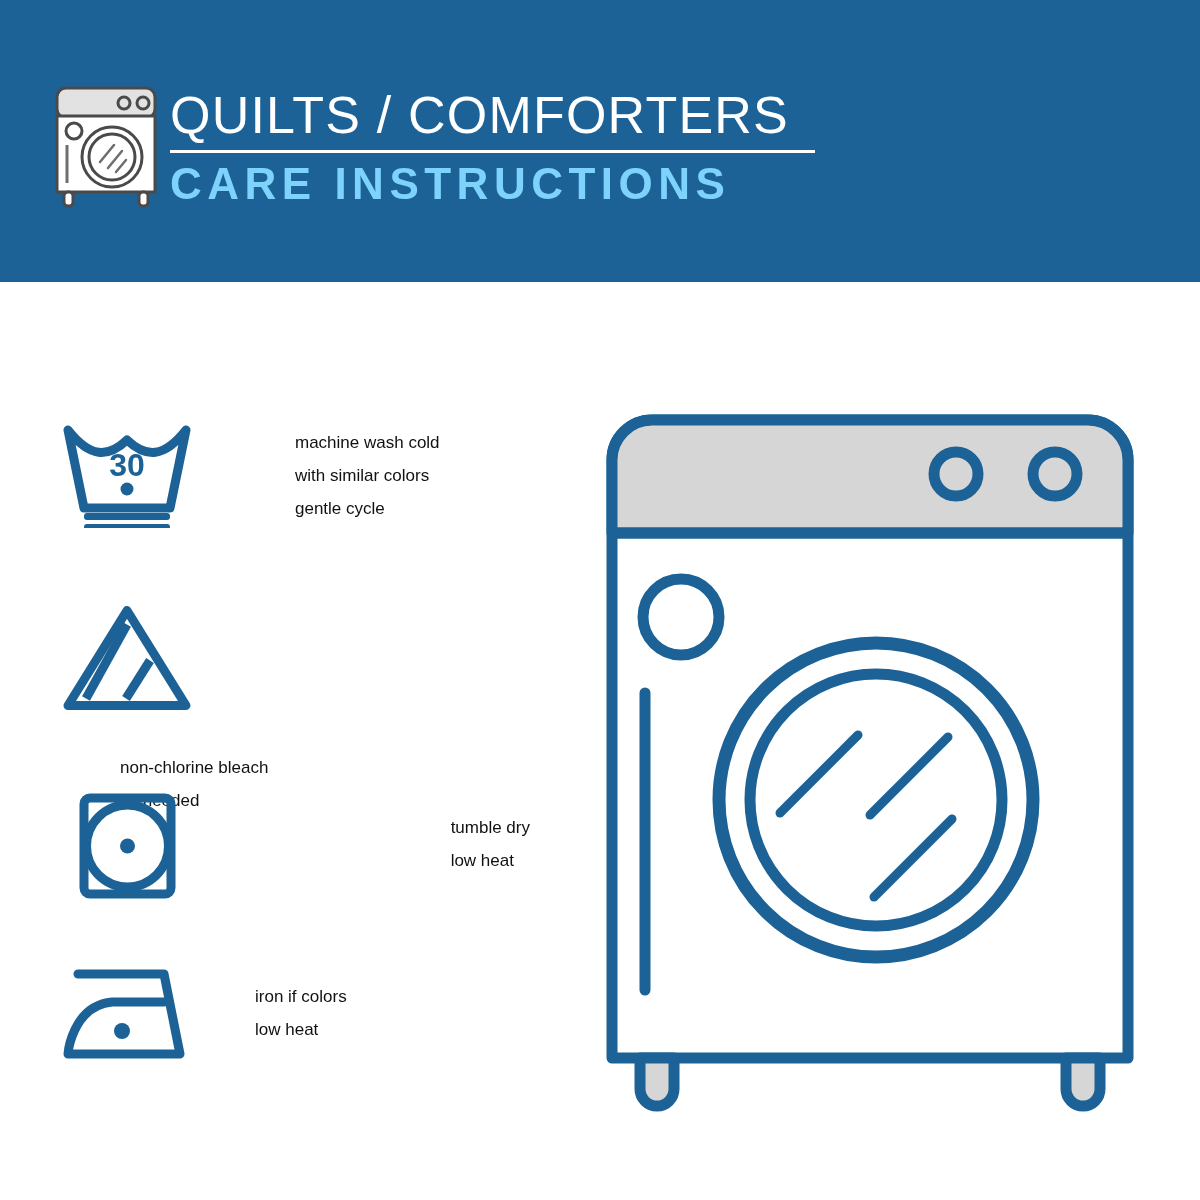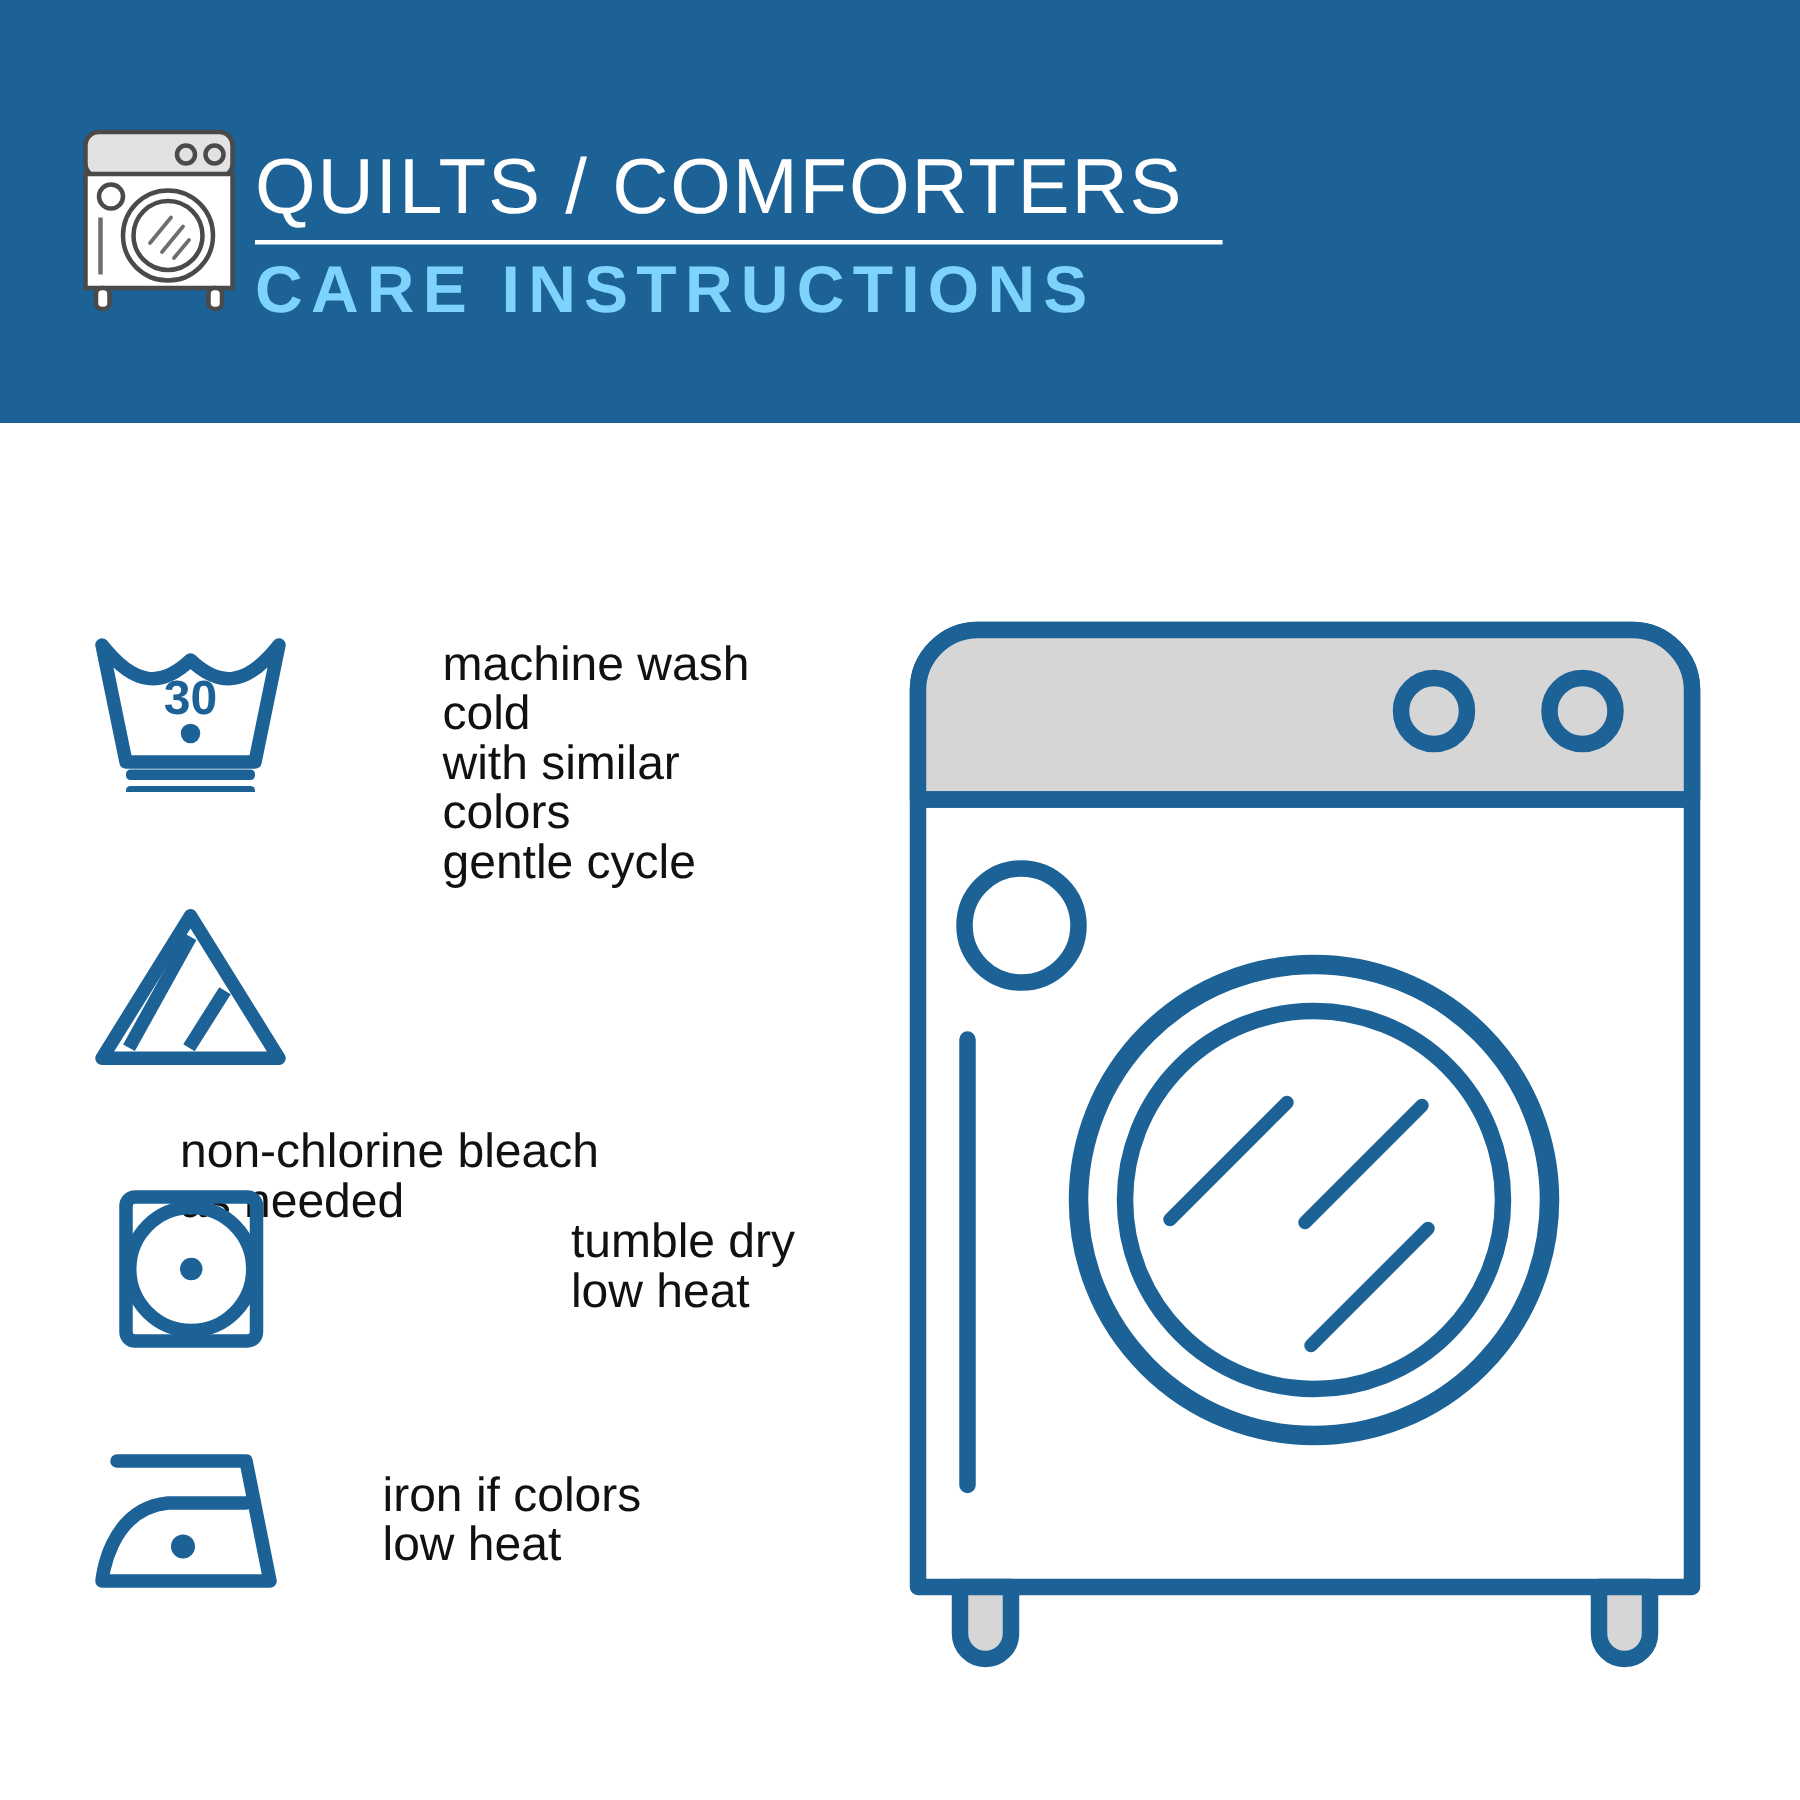--- a/index.html
+++ b/index.html
@@ -17,21 +17,20 @@
     width:1200px; height:282px;
     background:#1c6296;
   }
   .header-logo {
     position:absolute; left:52px; top:82px;
     width:108px; height:128px;
   }
   .header-titles {
     position:absolute; left:170px; top:86px;
     width:650px;
-    margin-top:10px;
   }
   .title-main {
     color:#ffffff;
     font-size:52px;
     font-weight:300;
     letter-spacing:1.2px;
     line-height:58px;
     white-space:nowrap;
   }
   .title-rule {
@@ -64,21 +63,21 @@
 
   .care-symbol {
     width:135px;
     flex:0 0 135px;
     display:block;
   }
   .care-text {
     margin-left:60px;
     padding-top:8px;
     color:#111111;
-    font-size:32px;
+    font-size:17px;
     font-weight:400;
     line-height:33px;
     white-space:pre-line;
   }
   .care-row.r1 .care-text { padding-top:26px; }
   .care-row.r2 .care-text { padding-top:20px; }
   .care-row.r3 .care-text { padding-top:22px; }
 
   
   .washer {

